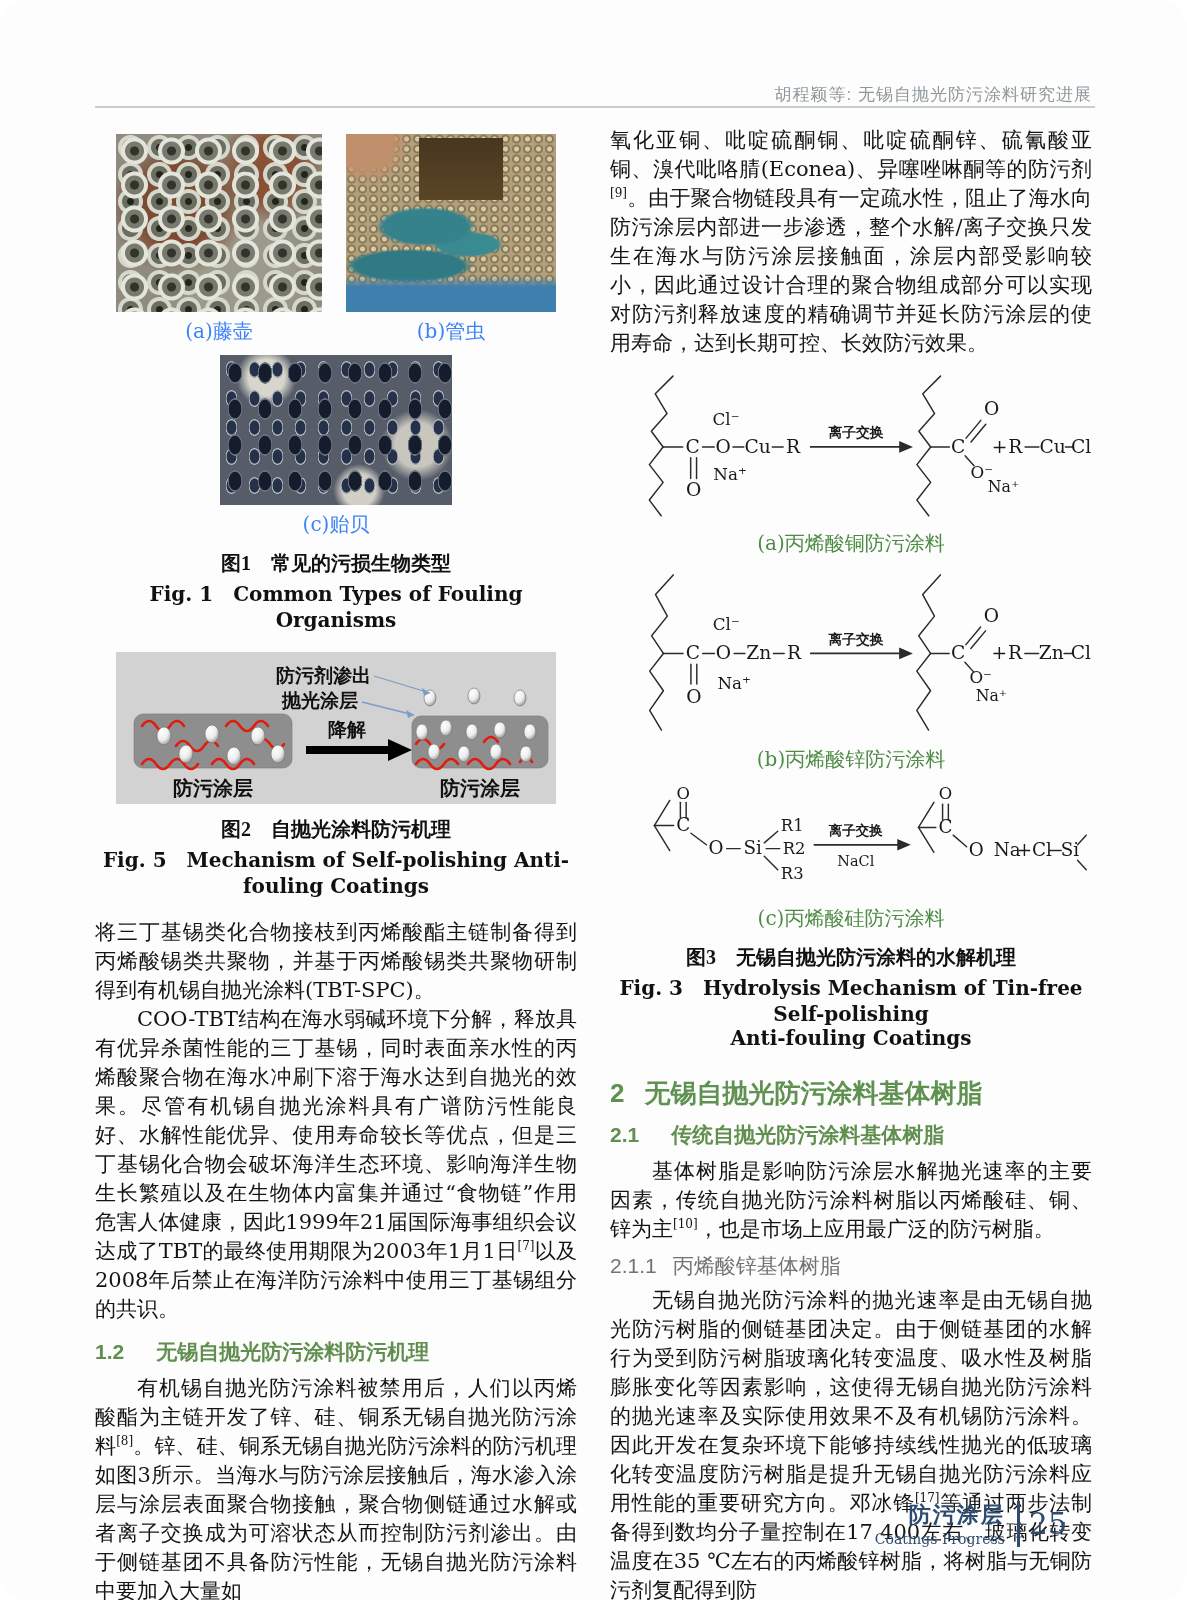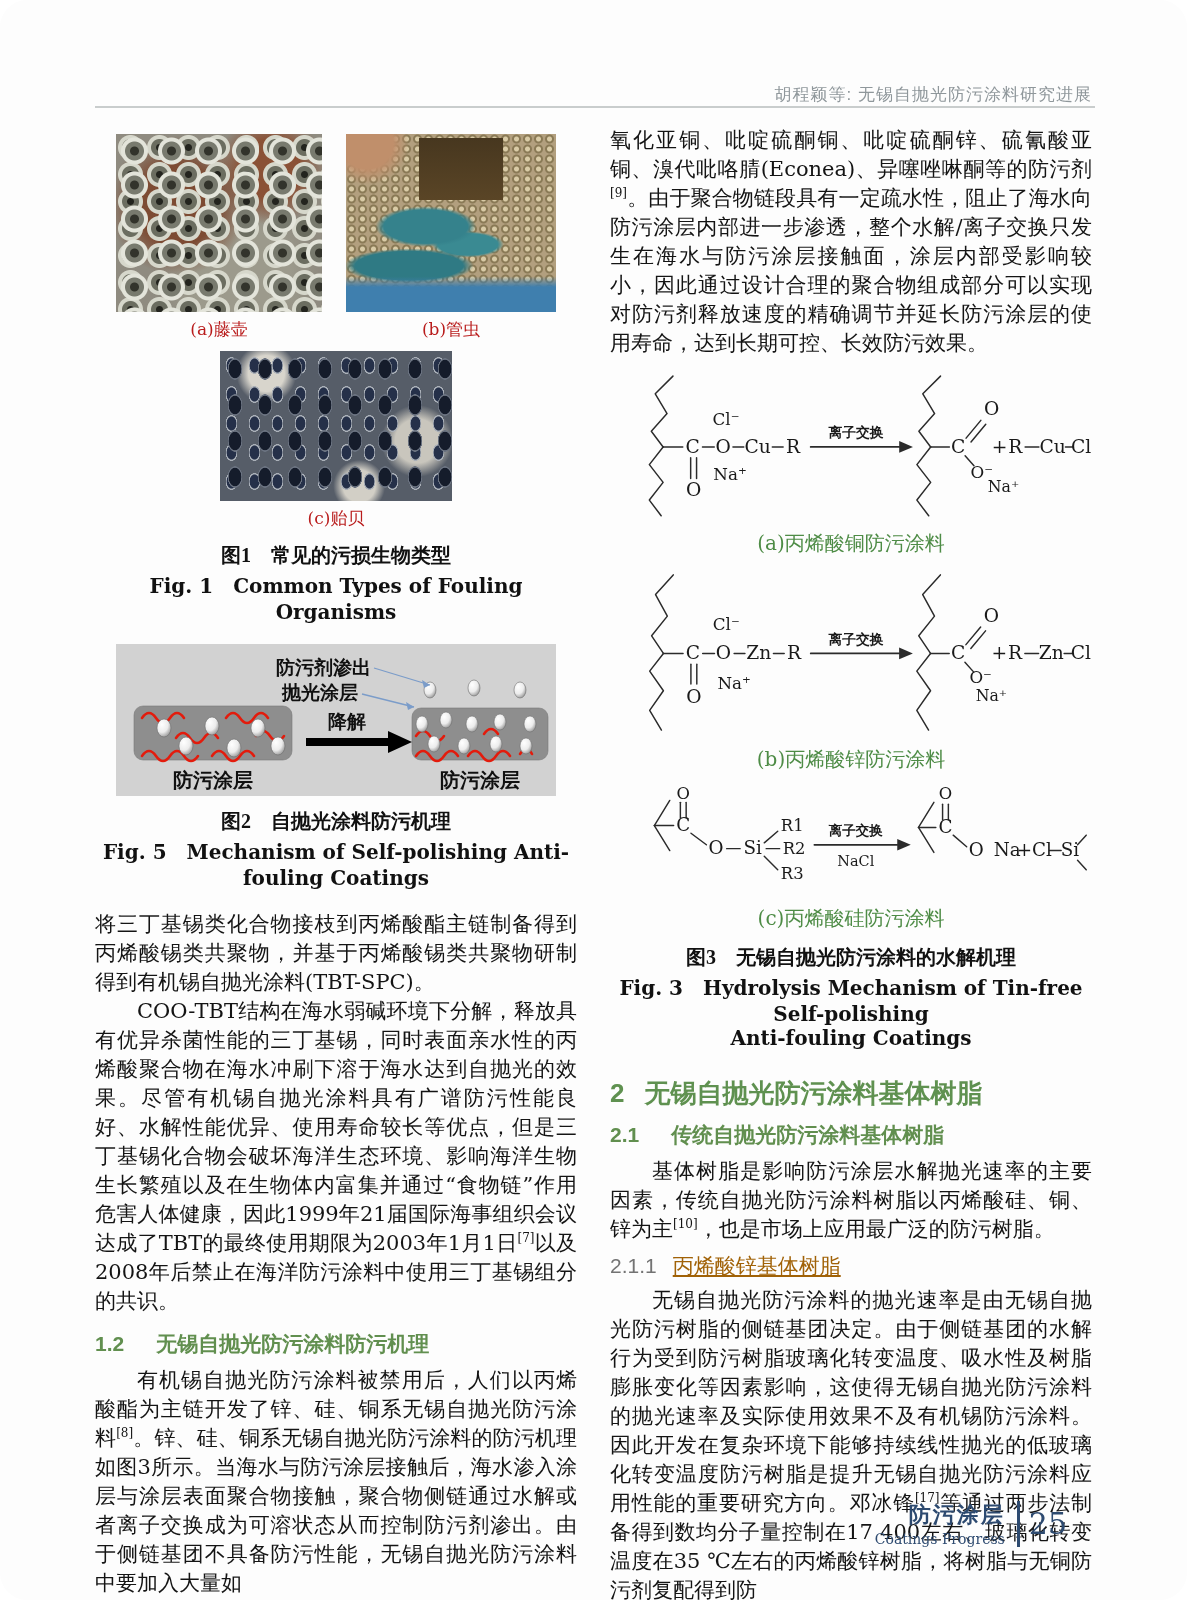--- a/index.html
+++ b/index.html
@@ -46,21 +46,21 @@
   .photo-c { width:232px; height:150px; margin:10px auto 0; background-color:#565d68;
     background-image:
       radial-gradient(ellipse 11px 16px at 50% 50%, #151c2b 0 55%, #6a7280 60% 66%, transparent 68%),
       radial-gradient(ellipse 9px 13px at 50% 50%, #253049 0 50%, #aab0b8 58% 64%, transparent 66%),
       radial-gradient(circle at 20% 15%, #d8d5cc 0 18px, transparent 30px),
       radial-gradient(circle at 85% 60%, #c9c6bd 0 22px, transparent 36px),
       radial-gradient(circle at 60% 90%, #d2cfc6 0 16px, transparent 26px);
     background-size:30px 36px, 23px 29px, 100% 100%, 100% 100%, 100% 100%; }
   .fig1-labels { display:flex; justify-content:center; gap:24px; margin-top:6px; }
   .fig1-labels span { display:inline-block; text-align:center; }
-  .fig-sublabel { color:#b91c1c; font-size:17px; }
+  .fig-sublabel { color:#3b82f6; font-size:20px; }
   .sublabel-c { text-align:center; margin-top:6px; }
 
   .cap-zh { font-family:Liberation Serif, serif; font-weight:bold; font-size:20px;
             text-align:center; margin-top:12px; color:#111; }
   .cap-en { font-weight:bold; font-size:20px; text-align:center; margin-top:4px; color:#111; }
 
   
   .fig2-svg { display:block; margin:20px auto 0; }
   .fig2-svg text { font-family:"DejaVu Serif","Liberation Serif",serif; fill:#101010; font-weight:600; }
 
@@ -71,21 +71,21 @@
 
   
   .h-green { font-family:"Liberation Sans",sans-serif; font-weight:bold; color:#618f4f;
              font-size:21px; margin:14px 0 8px; }
   .h-green .num { margin-right:32px; }
   .h-section { font-family:"Liberation Sans",sans-serif; font-weight:bold; color:#5f9150;
                font-size:26px; margin:26px 0 10px; }
   .h-section .num { margin-right:20px; }
   .h-sub3 { font-size:21px; margin:8px 0 6px; }
   .h-sub3 .num { font-family:"Liberation Sans",sans-serif; color:#737373; margin-right:16px;margin-top:20px; }
-  .h-sub3 .ttl { color:#a16207;text-decoration:underline; }
+  .h-sub3 .ttl { color:#737373; }
 
   .mt20 { margin-top:20px; }
 
   
   .footer { position:absolute; top:1500px; right:120px; display:flex; align-items:center; }
   .footer-labels { text-align:right; margin-right:8px; }
   .footer-zh { font-family:"Liberation Sans",sans-serif; font-weight:bold; font-size:22px;
                color:#2d4a70; letter-spacing:2px; }
   .footer-en { font-size:14px; color:#2d4a70; margin-top:1px; }
   .footer-bar { width:3px; height:46px; background:#2d4a70; margin:0 9px 0 4px; }

